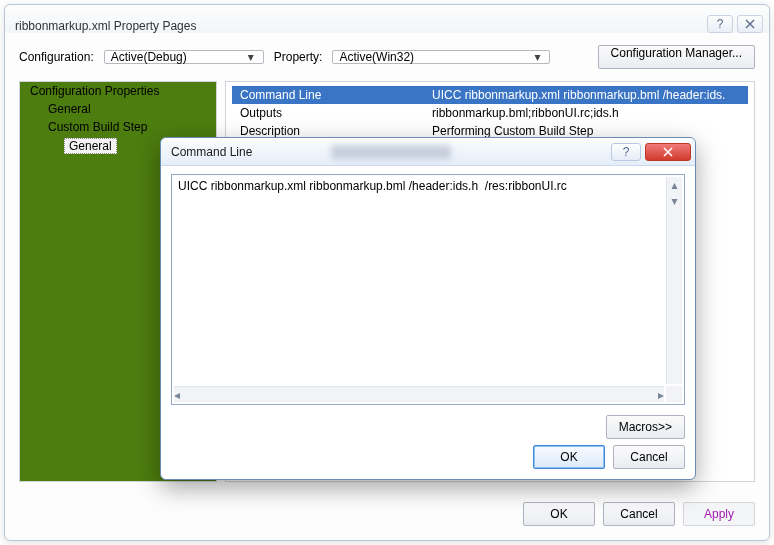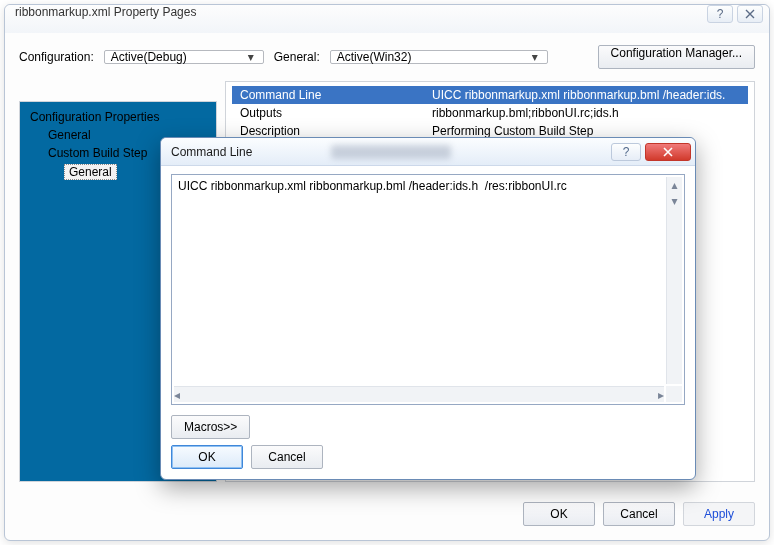--- a/index.html
+++ b/index.html
@@ -2,56 +2,56 @@
 <html><head>
 <meta charset="utf-8">
 <style>
   * { box-sizing: border-box; font-family: "Segoe UI", Tahoma, sans-serif; font-size: 12px; }
   body { margin: 0; background: #fff; position: relative; width: 774px; height: 545px; overflow: hidden; }
 
   
   .main-window { position: absolute; left: 4px; top: 4px; width: 766px; height: 537px;
     border: 1px solid #b9c5d6; border-radius: 6px; background: #fdfdfd;
     box-shadow: 0 2px 10px rgba(0,0,0,.12); }
-  .main-titlebar { height: 28px; display: flex; align-items: flex-start; padding: 0 6px 0 10px;
+  .main-titlebar { height: 28px; display: flex; align-items: flex-end; padding: 0 6px 0 10px;
     border-top-left-radius: 6px; border-top-right-radius: 6px;
     background: linear-gradient(#fdfdfd,#f2f5f9); }
   .main-title { flex: 1; color: #333; }
   .win-btn { width: 26px; height: 18px; margin-left: 4px; border: 1px solid #c9d3e2;
     border-radius: 3px; background: linear-gradient(#fdfefe,#e8eef6);
     display: flex; align-items: center; justify-content: center; color: #5a6b86; cursor: default; }
   .main-client { position: absolute; left: 14px; right: 14px; top: 40px; bottom: 14px; }
 
   .config-row { display: flex; align-items: center; gap: 10px; margin-bottom: 12px; }
   .config-label { color: #000; }
   .combo { height: 14px; border: 1px solid #b6b9bf; background: #fff; display: flex; align-items: center;
     padding: 0 4px 0 6px; border-radius: 2px; }
   .combo .combo-text { flex: 1; }
   .combo .chev { width: 16px; text-align: center; color: #444; }
   .combo-config { width: 160px; }
   .combo-platform { width: 218px; }
   .cfg-mgr-btn { height: 24px; padding: 0 12px; border: 1px solid #adb4bf; border-radius: 2px;
     background: linear-gradient(#fbfbfc,#e9ecf1); cursor: default; margin-left: 18px; }
 
   .panels { display: flex; gap: 8px; height: calc(100% - 80px); }
-  .tree-panel { width: 198px; border: 1px solid #d0d4da; background: #0369a1; padding: 6px 4px; margin-top: 20px; }
+  .tree-panel { width: 198px; border: 1px solid #d0d4da; background: #4d7c0f; padding: 0 4px; }
   .tree-root { color: #000; padding: 2px 6px; }
   .tree-child { padding: 2px 6px 2px 24px; color: #000; }
   .tree-child2 { padding: 2px 6px 2px 40px; color: #000; }
   .tree-leaf-sel { display: inline-block; border: 1px dotted #888; background: #f3f3f3; padding: 0 4px; }
   .props-panel { flex: 1; border: 1px solid #d0d4da; background: #fff; padding: 4px 6px; }
   .prop-row { display: flex; height: 18px; align-items: center; }
   .prop-row.sel { background: #3a74c4; color: #fff; }
   .prop-label { width: 200px; padding-left: 8px; }
   .prop-value { flex: 1; white-space: nowrap; overflow: hidden; }
 
   .bottom-buttons { position: absolute; right: 0; bottom: 0; display: flex; gap: 8px; }
   .push-btn { min-width: 72px; height: 24px; padding: 0 12px; border: 1px solid #adb4bf; border-radius: 2px;
     background: linear-gradient(#fbfbfc,#e9ecf1); cursor: default; display: flex; align-items: center; justify-content: center; }
-  .push-btn.disabled { color: #1d4ed8; border-color: #d2d6dc; background: #f4f5f7; }
+  .push-btn.disabled { color: #a21caf; border-color: #d2d6dc; background: #f4f5f7; }
 
   
   .modal { position: absolute; left: 160px; top: 137px; width: 536px; height: 343px;
     border: 1px solid #6a8bb5; border-radius: 6px; background: #fff;
     box-shadow: 0 8px 24px rgba(0,0,0,.35); }
   .modal-titlebar { height: 28px; display: flex; align-items: center; padding: 0 4px 0 10px;
     border-top-left-radius: 6px; border-top-right-radius: 6px;
     background: linear-gradient(#fbfdff,#e4edf8); border-bottom: 1px solid #cdd9ea; }
   .modal-title { flex: 1; color: #1a1a1a; }
   .modal-blur { width: 120px; height: 14px; filter: blur(3px); background: #7e8aa1; opacity: .35; border-radius: 3px; margin-left: 4px; }
@@ -65,21 +65,21 @@
   .editor-inner { position: absolute; left: 2px; top: 2px; right: 20px; bottom: 20px;
     border: none; outline: none; resize: none; font-family: "Segoe UI", Tahoma, sans-serif; font-size: 12px;
     white-space: pre; overflow: hidden; padding: 2px 4px; }
   .vscroll { position: absolute; right: 2px; top: 2px; bottom: 20px; width: 16px;
     background: #f1f3f6; border-left: 1px solid #e0e4ea; }
   .vscroll .thumb-up, .vscroll .thumb-down { height: 16px; display:flex; align-items:center; justify-content:center; color:#7a8598;}
   .hscroll { position: absolute; left: 2px; right: 20px; bottom: 2px; height: 16px;
     background: #f1f3f6; border-top: 1px solid #e0e4ea; display:flex; justify-content:space-between; align-items:center; color:#7a8598;}
   .corner { position:absolute; right:2px; bottom:2px; width:16px; height:16px; background:#f1f3f6;}
 
-  .modal-buttons { display: flex; gap: 8px; margin-top: 10px; }
+  .modal-buttons { display: flex; justify-content: flex-end; gap: 8px; margin-top: 10px; }
   .push-btn.default { border-color: #3f87d9; box-shadow: 0 0 0 1px #8fc0f2 inset; background: linear-gradient(#f7fbff,#dceaf9); }
 </style>
 </head>
 <body>
 
 <div class="main-window">
   <div class="main-titlebar">
     <span class="main-title">ribbonmarkup.xml Property Pages</span>
     <div class="win-btn">?</div>
     <div class="win-btn">
@@ -89,21 +89,21 @@
     </div>
   </div>
 
   <div class="main-client">
     <div class="config-row">
       <span class="config-label">Configuration:</span>
       <div class="combo combo-config">
         <span class="combo-text">Active(Debug)</span>
         <span class="chev">▾</span>
       </div>
-      <span class="config-label">General:</span>
+      <span class="config-label">Property:</span>
       <div class="combo combo-platform">
         <span class="combo-text">Active(Win32)</span>
         <span class="chev">▾</span>
       </div>
       <div style="flex:1"></div>
       <div class="cfg-mgr-btn">Configuration Manager...</div>
     </div>
 
     <div class="panels">
       <div class="tree-panel">

